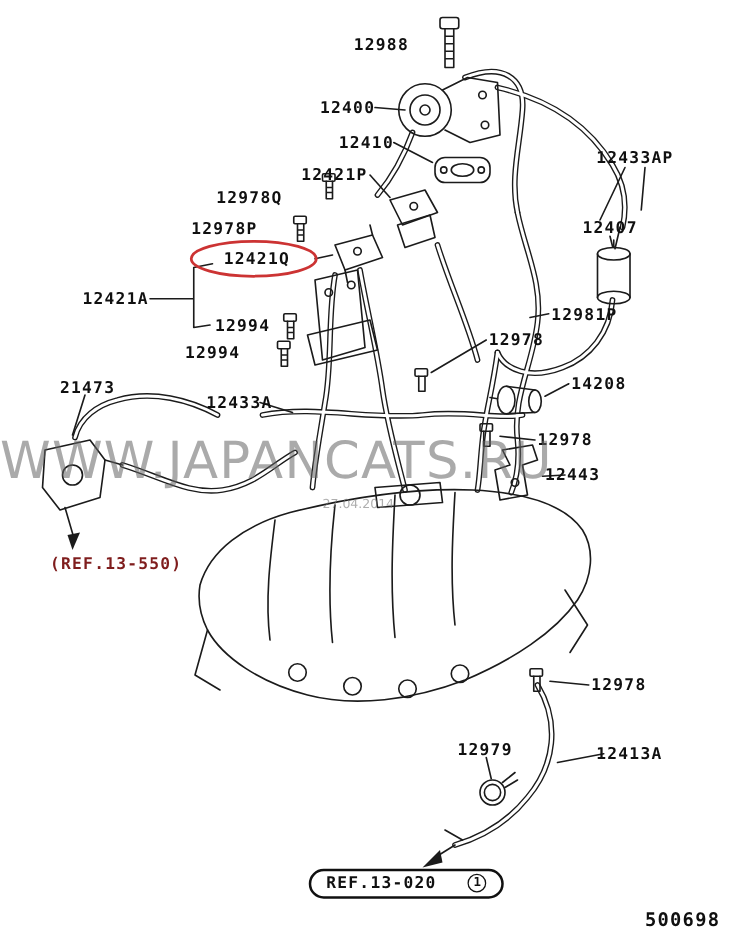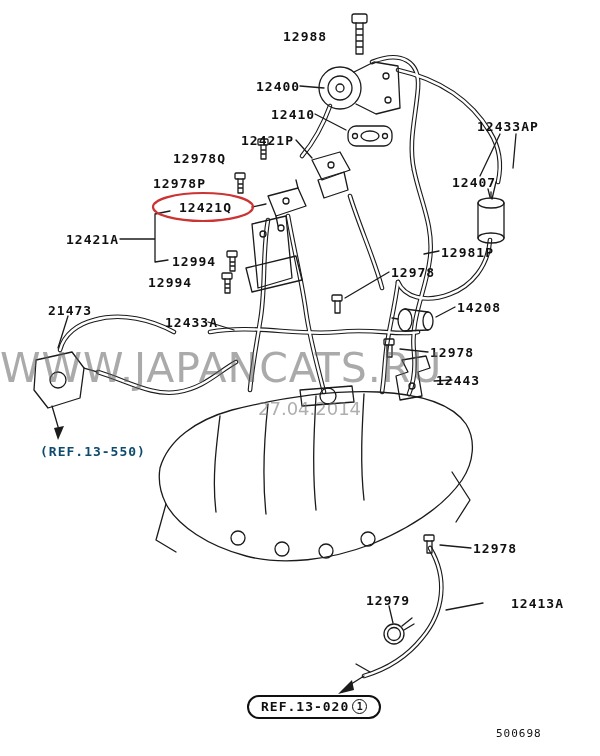--- a/index.html
+++ b/index.html
@@ -7,29 +7,29 @@
   body { width:600px; height:756px; font-family:"DejaVu Sans Mono", monospace; }
   .stage { position:relative; width:600px; height:756px; background:#fff; overflow:hidden; }
   svg.art { position:absolute; left:0; top:0; }
   .thin path, .thin rect, .thin circle, .thin ellipse { stroke:#1b1b1b; stroke-width:1.3; fill:none; stroke-linecap:round; stroke-linejoin:round; }
   .hoseO { stroke:#1b1b1b; stroke-width:4.6; fill:none; stroke-linecap:round; }
   .hoseI { stroke:#ffffff; stroke-width:2.4; fill:none; stroke-linecap:round; }
   .lbl { position:absolute; font-size:13px; font-weight:700; letter-spacing:1px; color:#101010; white-space:nowrap; line-height:15px; }
   .watermark { position:absolute; top:344px; left:0; width:100%; text-align:left;
                font-family:"DejaVu Sans", sans-serif; font-size:41px; font-weight:400;
                color:rgba(100,100,100,0.55); letter-spacing:1px; pointer-events:none; }
-  .watermark-date { position:absolute; top:398px; left:258px; font-size:18px;
+  .watermark-date { position:absolute; top:398px; left:258px; font-size:10px;
                font-family:"DejaVu Sans", sans-serif; color:rgba(120,120,120,0.6); pointer-events:none; }
-  .ref-upper { position:absolute; left:40px; top:444px; font-size:13px; font-weight:700; letter-spacing:1px; color:#0c4a6e; }
+  .ref-upper { position:absolute; left:40px; top:444px; font-size:13px; font-weight:700; letter-spacing:1px; color:#7f1d1d; }
   .ref-box { position:absolute; left:247px; top:695px; border:2px solid #101010; border-radius:13px;
              padding:2px 12px 3px; font-size:13px; font-weight:700; letter-spacing:1px; color:#101010;
-             display:flex; align-items:center; gap:3px; background:#fff; }
+             display:flex; align-items:center; gap:25px; background:#fff; }
   .badge { display:inline-flex; width:15px; height:15px; border:1.5px solid #101010; border-radius:50%;
            align-items:center; justify-content:center; font-size:10px; font-weight:700; letter-spacing:0; }
-  .code { position:absolute; left:496px; top:727px; font-size:11px; font-weight:400; letter-spacing:1px; color:#101010; }
+  .code { position:absolute; left:516px; top:727px; font-size:15px; font-weight:700; letter-spacing:1px; color:#101010; }
 </style>
 </head>
 <body>
 
 <div class="stage">
 
   <svg class="art" width="600" height="756" viewBox="0 0 600 756">
     <defs>
       <path id="h1" d="M372,62 C402,50 420,62 418,88 C416,116 408,142 414,170"></path>
       <path id="h2" d="M414,170 C420,200 434,226 430,258 C426,292 410,318 414,352 C416,372 413,384 409,394"></path>
@@ -215,31 +215,31 @@
   <div class="lbl" style="left:256px;top:79px">12400</div>
   <div class="lbl" style="left:271px;top:107px">12410</div>
   <div class="lbl" style="left:241px;top:133px">12421P</div>
   <div class="lbl" style="left:173px;top:151px">12978Q</div>
   <div class="lbl" style="left:153px;top:176px">12978P</div>
   <div class="lbl" style="left:179px;top:200px">12421Q</div>
   <div class="lbl" style="left:66px;top:232px">12421A</div>
   <div class="lbl" style="left:172px;top:254px">12994</div>
   <div class="lbl" style="left:148px;top:275px">12994</div>
   <div class="lbl" style="left:477px;top:119px">12433AP</div>
-  <div class="lbl" style="left:452px;top:175px">12407</div>
+  <div class="lbl" style="left:466px;top:175px">12407</div>
   <div class="lbl" style="left:441px;top:245px">12981P</div>
   <div class="lbl" style="left:391px;top:265px">12978</div>
   <div class="lbl" style="left:457px;top:300px">14208</div>
   <div class="lbl" style="left:430px;top:345px">12978</div>
   <div class="lbl" style="left:436px;top:373px">12443</div>
   <div class="lbl" style="left:48px;top:303px">21473</div>
   <div class="lbl" style="left:165px;top:315px">12433A</div>
   <div class="lbl" style="left:473px;top:541px">12978</div>
   <div class="lbl" style="left:366px;top:593px">12979</div>
-  <div class="lbl" style="left:511px;top:596px">12413A</div>
+  <div class="lbl" style="left:477px;top:596px">12413A</div>
 
   <div class="ref-upper">(REF.13-550)</div>
   <div class="ref-box">
     <span>REF.13-020</span>
     <span class="badge">1</span>
   </div>
 
   <div class="watermark">WWW.JAPANCATS.RU</div>
   <div class="watermark-date">27.04.2014</div>
   <div class="code">500698</div>

